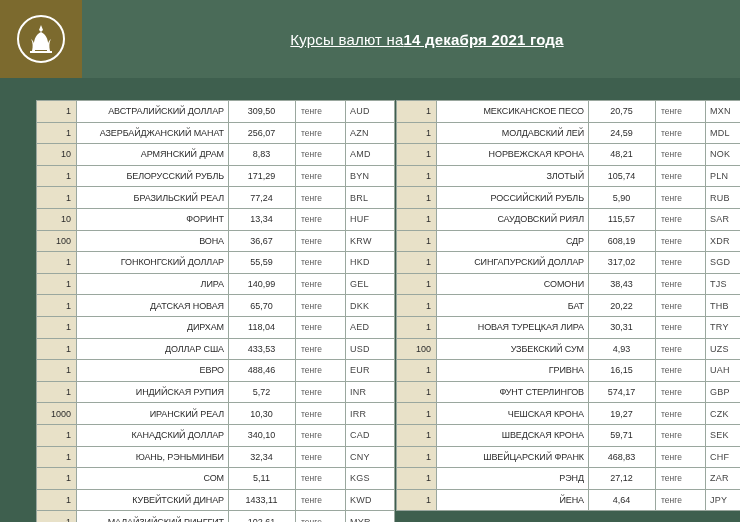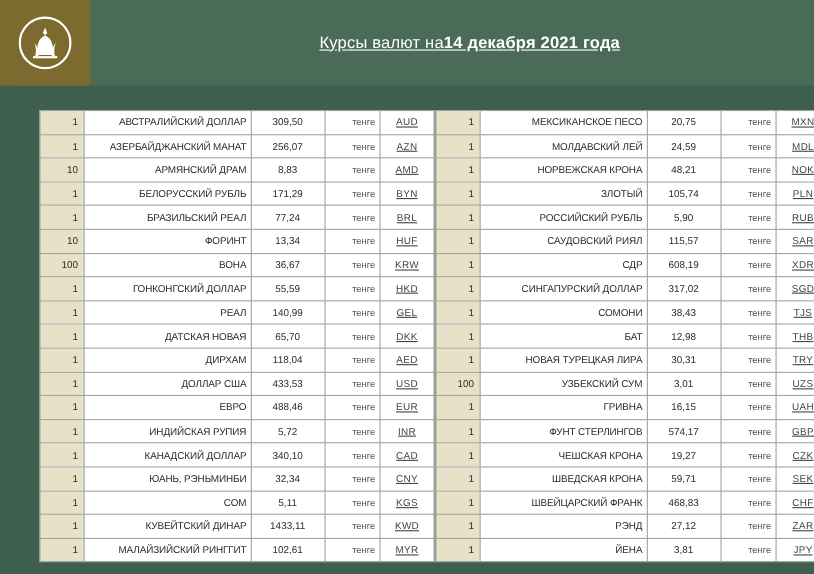--- a/index.html
+++ b/index.html
@@ -112,32 +112,31 @@
     font-size: 9px;
     letter-spacing: -0.1px;
   }
   td.rate {
     width: 57px;
     text-align: center;
     padding-right: 5px;
   }
   td.cur {
     width: 40px;
-    text-align: right;
+    text-align: left;
     color: #555;
     font-size: 8.5px;
     padding-left: 5px;
   }
   td.code {
     width: 40px;
-    text-align: center;
+    text-align: left;
     color: #444;
     font-size: 9px;
     letter-spacing: .3px;
-    text-decoration: underline;
   }
 </style>
 </head>
 <body>
 
 <div class="page">
 
   <div class="header">
     <div class="logo-block">
       <div class="logo-circle">
@@ -212,21 +211,21 @@
           </tr>
           <tr>
             <td class="qty">1</td>
             <td class="name">ГОНКОНГСКИЙ ДОЛЛАР</td>
             <td class="rate">55,59</td>
             <td class="cur">тенге</td>
             <td class="code">HKD</td>
           </tr>
           <tr>
             <td class="qty">1</td>
-            <td class="name">РЕАЛ</td>
+            <td class="name">ЛИРА</td>
             <td class="rate">140,99</td>
             <td class="cur">тенге</td>
             <td class="code">GEL</td>
           </tr>
           <tr>
             <td class="qty">1</td>
             <td class="name">ДАТСКАЯ НОВАЯ</td>
             <td class="rate">65,70</td>
             <td class="cur">тенге</td>
             <td class="code">DKK</td>
@@ -251,20 +250,27 @@
             <td class="rate">488,46</td>
             <td class="cur">тенге</td>
             <td class="code">EUR</td>
           </tr>
           <tr>
             <td class="qty">1</td>
             <td class="name">ИНДИЙСКАЯ РУПИЯ</td>
             <td class="rate">5,72</td>
             <td class="cur">тенге</td>
             <td class="code">INR</td>
+          </tr>
+          <tr>
+            <td class="qty">1000</td>
+            <td class="name">ИРАНСКИЙ РЕАЛ</td>
+            <td class="rate">10,30</td>
+            <td class="cur">тенге</td>
+            <td class="code">IRR</td>
           </tr>
           <tr>
             <td class="qty">1</td>
             <td class="name">КАНАДСКИЙ ДОЛЛАР</td>
             <td class="rate">340,10</td>
             <td class="cur">тенге</td>
             <td class="code">CAD</td>
           </tr>
           <tr>
             <td class="qty">1</td>
@@ -360,35 +366,35 @@
           <tr>
             <td class="qty">1</td>
             <td class="name">СОМОНИ</td>
             <td class="rate">38,43</td>
             <td class="cur">тенге</td>
             <td class="code">TJS</td>
           </tr>
           <tr>
             <td class="qty">1</td>
             <td class="name">БАТ</td>
-            <td class="rate">12,98</td>
+            <td class="rate">20,22</td>
             <td class="cur">тенге</td>
             <td class="code">THB</td>
           </tr>
           <tr>
             <td class="qty">1</td>
             <td class="name">НОВАЯ ТУРЕЦКАЯ ЛИРА</td>
             <td class="rate">30,31</td>
             <td class="cur">тенге</td>
             <td class="code">TRY</td>
           </tr>
           <tr>
             <td class="qty">100</td>
             <td class="name">УЗБЕКСКИЙ СУМ</td>
-            <td class="rate">3,01</td>
+            <td class="rate">4,93</td>
             <td class="cur">тенге</td>
             <td class="code">UZS</td>
           </tr>
           <tr>
             <td class="qty">1</td>
             <td class="name">ГРИВНА</td>
             <td class="rate">16,15</td>
             <td class="cur">тенге</td>
             <td class="code">UAH</td>
           </tr>
@@ -423,21 +429,21 @@
           <tr>
             <td class="qty">1</td>
             <td class="name">РЭНД</td>
             <td class="rate">27,12</td>
             <td class="cur">тенге</td>
             <td class="code">ZAR</td>
           </tr>
           <tr>
             <td class="qty">1</td>
             <td class="name">ЙЕНА</td>
-            <td class="rate">3,81</td>
+            <td class="rate">4,64</td>
             <td class="cur">тенге</td>
             <td class="code">JPY</td>
           </tr>
         </tbody>
     </table>
   </div>
 
 </div>
 
 </body></html>

